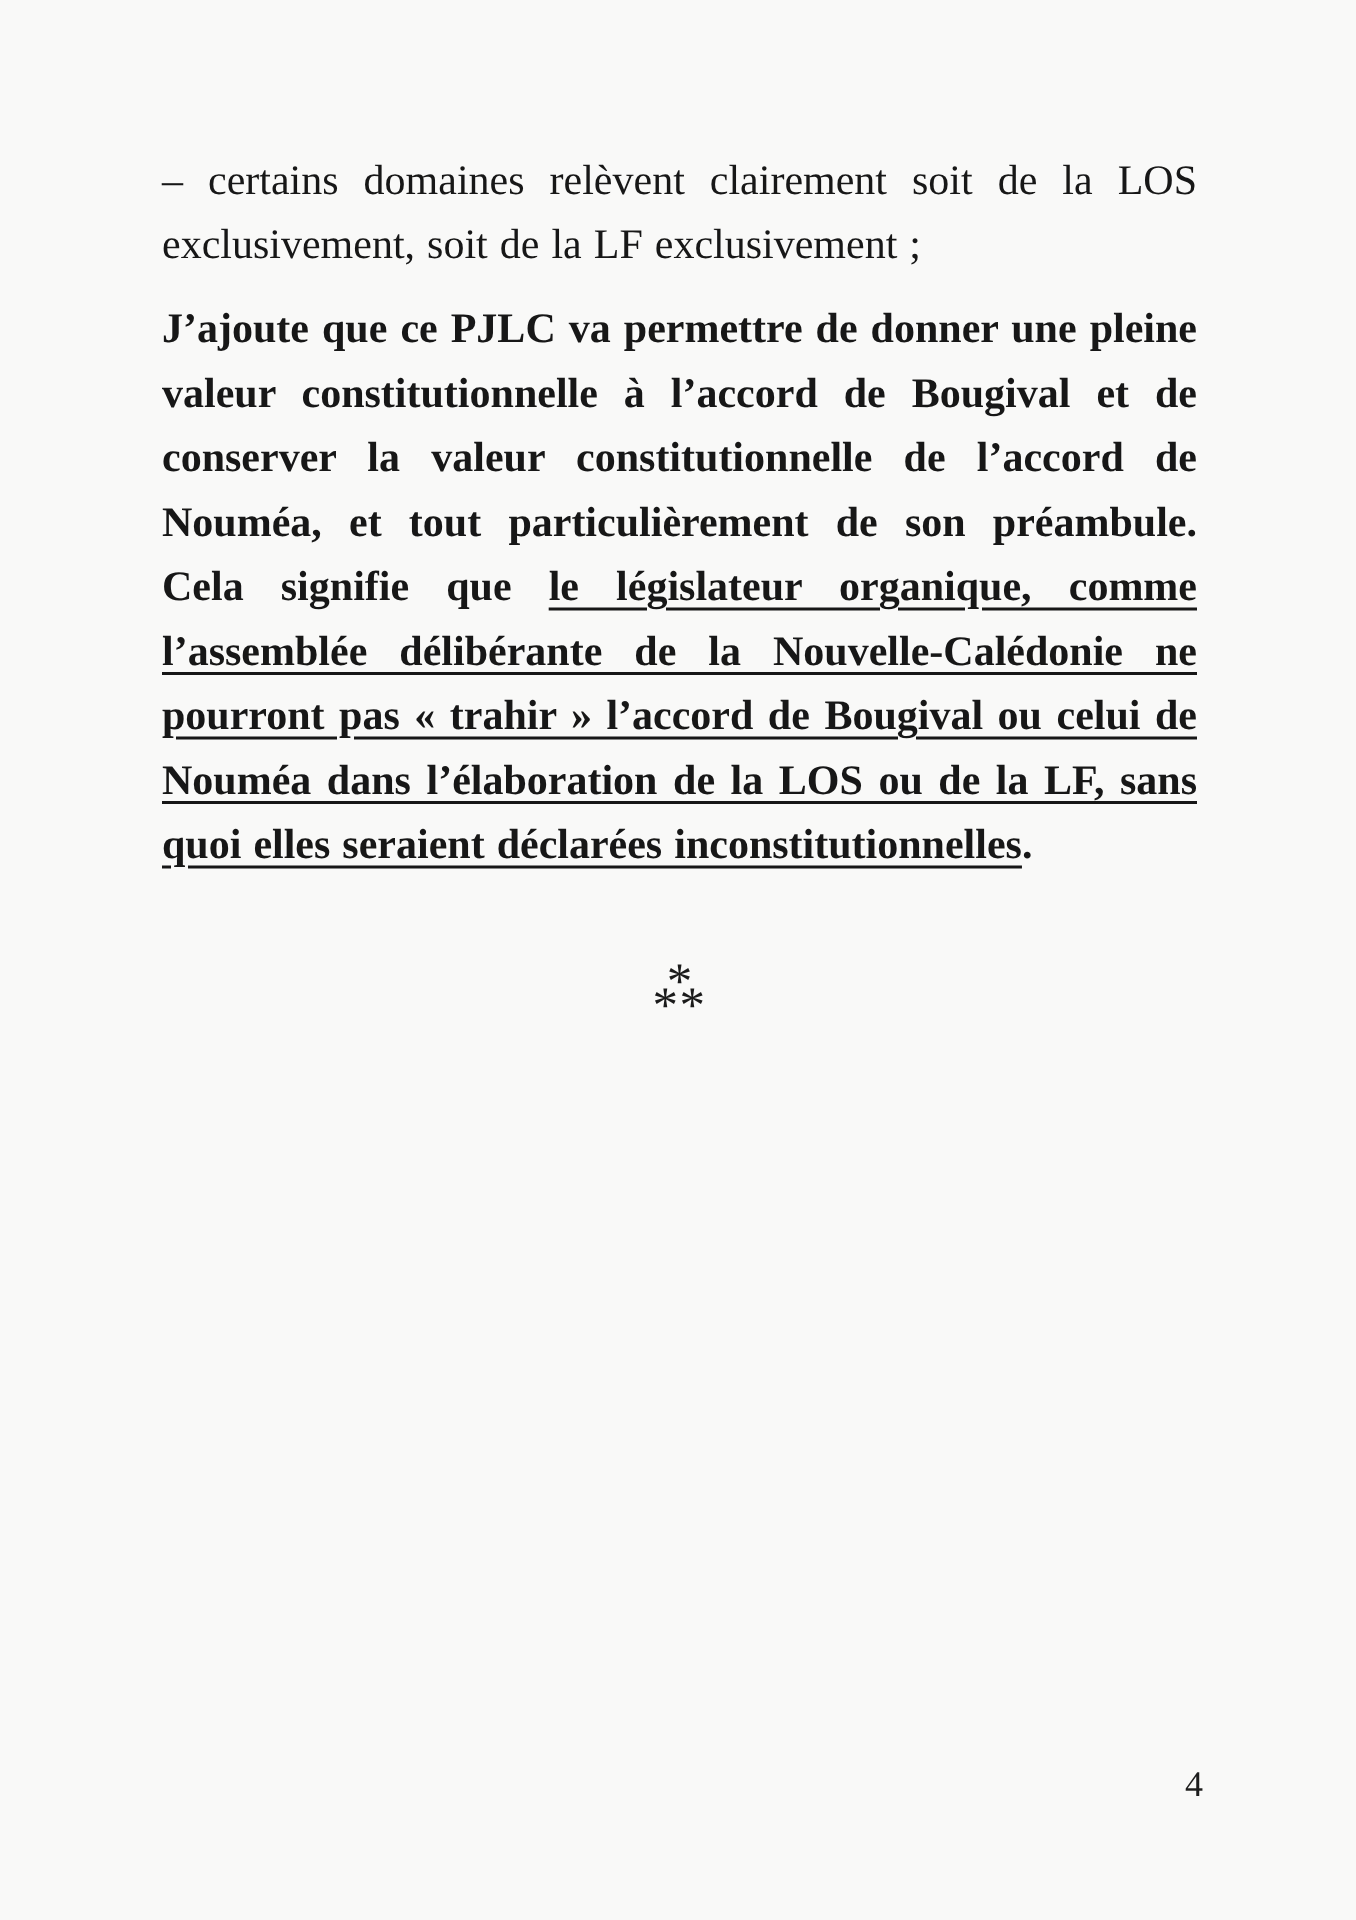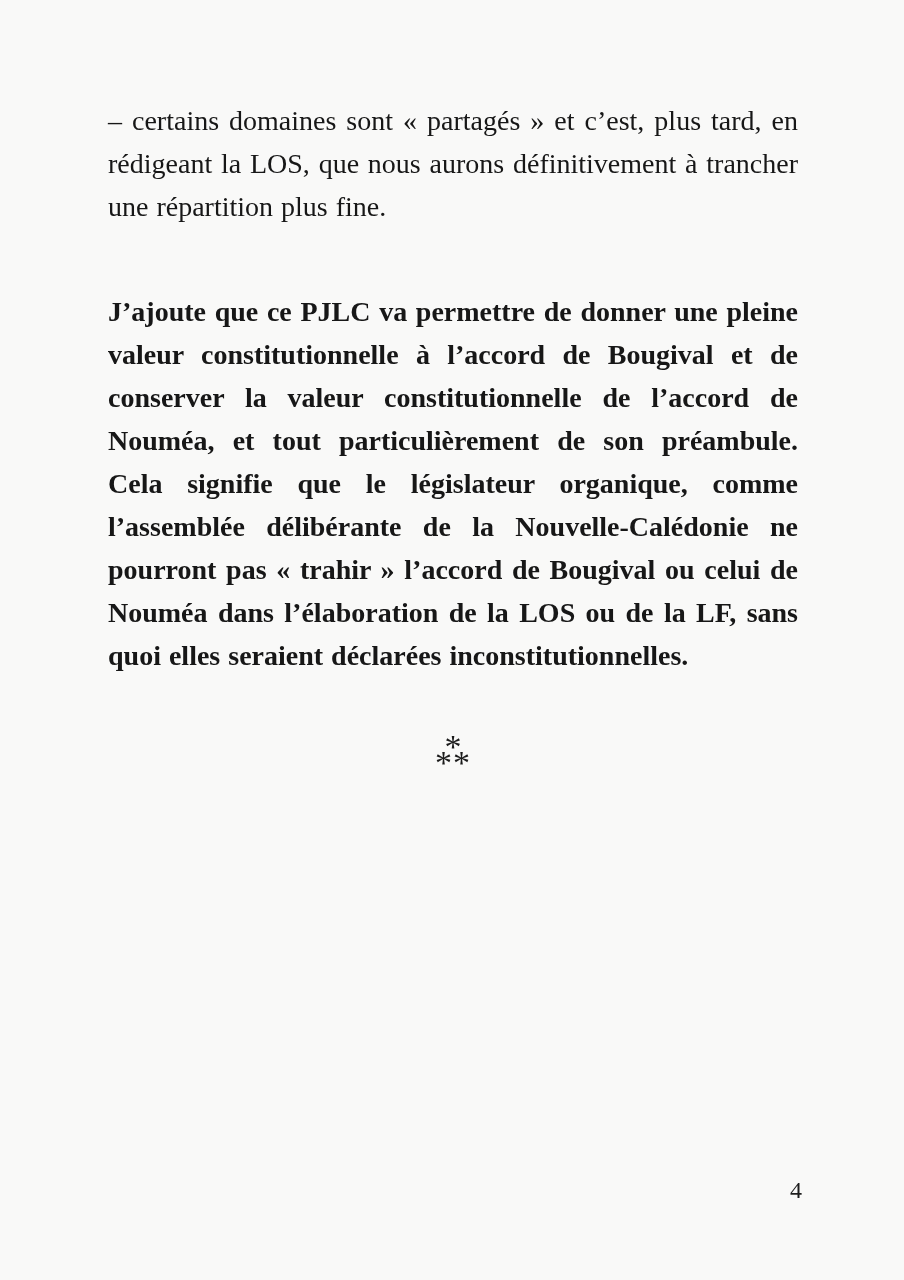--- a/index.html
+++ b/index.html
@@ -29,20 +29,21 @@
     text-align-last: left;
     word-spacing: 1px;
   }
   .gap-after {
     margin-bottom: 62px;
   }
   .bold {
     font-weight: bold;
   }
   .underlined {
+    text-decoration: underline;
     text-decoration-thickness: 2px;
     text-underline-offset: 5px;
   }
   .divider {
     margin-top: 58px;
     text-align: center;
     font-size: 34px;
     font-weight: normal;
     color: #1b1b1b;
   }
@@ -63,22 +64,22 @@
     line-height: 28px;
     color: #1d1d1d;
   }
 </style>
 </head>
 <body>
 
 <div class="page">
   <div class="content">
 
+    <p class="para">– certains domaines relèvent clairement soit de la LOS exclusivement, soit de la LF exclusivement ;</p>
 
-    <p class="para gap-after">– certains domaines sont « partagés » et c’est, plus tard, en rédigeant la LOS, que nous aurons définitivement à trancher une répartition plus fine.</p>
 
     <p class="para bold gap-after"><span>J’ajoute que ce PJLC va permettre de donner une pleine valeur constitutionnelle à l’accord de Bougival et de conserver la valeur constitutionnelle de l’accord de Nouméa, et tout particulièrement de son préambule. Cela signifie que </span><span class="underlined">le législateur organique, comme l’assemblée délibérante de la Nouvelle-Calédonie ne pourront pas « trahir » l’accord de Bougival ou celui de Nouméa dans l’élaboration de la LOS ou de la LF, sans quoi elles seraient déclarées inconstitutionnelles</span><span>.</span></p>
 
 
     <div class="divider">
       <span class="d1">*</span>
       <span class="d2">**</span>
     </div>
 
   </div>

